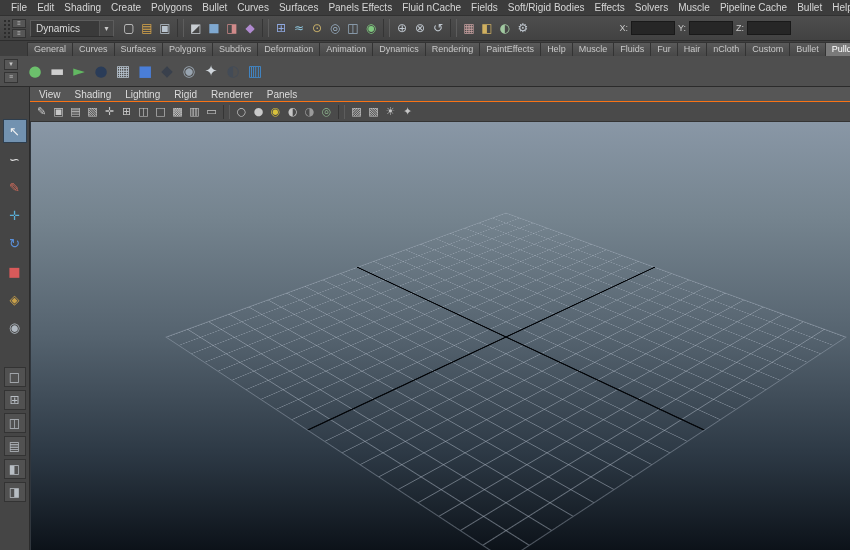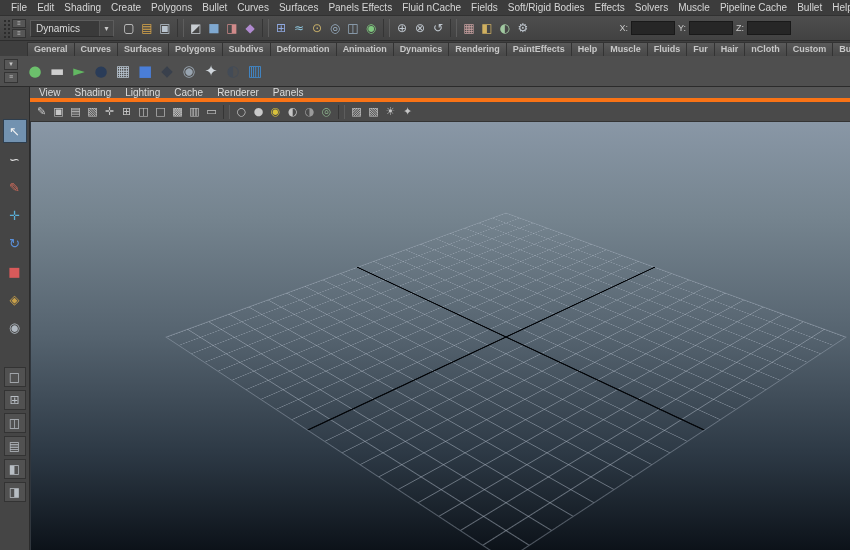--- a/index.html
+++ b/index.html
@@ -19,21 +19,21 @@
   .dropdown .dd-label { font-size: 10px; color: #dcdcdc; padding-left: 5px; }
   .dropdown .dd-arrow { width: 14px; height: 100%; border-left: 1px solid #555; color: #c9c9c9; font-size: 8px; display: flex; align-items: center; justify-content: center; background: #474747; }
   .sl-icons { display: flex; align-items: center; }
   .sl-icon { width: 18px; height: 18px; display: flex; align-items: center; justify-content: center; font-size: 12px; font-family: "DejaVu Sans", sans-serif; border-radius: 2px; cursor: default; }
   .icon-divider { width: 7px; height: 18px; border-left: 1px solid #353535; border-right: 1px solid #5d5d5d; margin: 0 3px; }
   .coords { margin-left: auto; margin-right: 56px; display: flex; align-items: center; gap: 3px; }
   .coord-label { font-size: 9px; color: #c9c9c9; }
   .coord-input { width: 44px; height: 14px; background: #262626; border: 1px solid #191919; color: #dddddd; font-size: 9px; padding: 0 3px; font-family: "Liberation Sans", sans-serif; }
 
   
-  .shelf-tabs { height: 15px; background: #3f3f3f; display: flex; align-items: flex-end; padding-left: 27px; font-weight: bold; }
+  .shelf-tabs { height: 15px; background: #3f3f3f; display: flex; align-items: flex-end; padding-left: 27px; }
   .shelf-tab { font-size: 9px; color: #c8c8c8; background: linear-gradient(#5a5a5a, #474747); border: 1px solid #333; border-bottom: none; padding: 1px 6px 2px 6px; white-space: nowrap; cursor: default; margin-right: -1px; }
   .shelf-tab.active { background: #7a7a7a; color: #ffffff; }
 
   
   .shelf { height: 31px; background: #4f4f4f; border-bottom: 1px solid #2b2b2b; display: flex; align-items: center; }
   .shelf-left { display: flex; flex-direction: column; gap: 2px; margin: 0 6px 0 4px; }
   .shelf-left-btn { width: 14px; height: 11px; background: #585858; border: 1px solid #343434; color: #c6c6c6; font-size: 7px; line-height: 8px; text-align: center; }
   .shelf-icons { display: flex; align-items: center; }
   .shelf-icon { width: 22px; height: 24px; display: flex; align-items: center; justify-content: center; font-size: 15px; font-family: "DejaVu Sans", sans-serif; cursor: default; }
 
@@ -42,21 +42,21 @@
 
   
   .toolbox { width: 30px; background: #454545; border-right: 1px solid #2b2b2b; display: flex; flex-direction: column; align-items: center; padding-top: 32px; }
   .tool { width: 24px; height: 24px; display: flex; align-items: center; justify-content: center; font-size: 13px; margin-bottom: 4px; font-family: "DejaVu Sans", sans-serif; border: 1px solid transparent; cursor: default; }
   .tool.active { background: #7292b0; border: 1px solid #2e3e4e; }
   .layouts { margin-top: 24px; display: flex; flex-direction: column; align-items: center; }
   .layout-btn { width: 22px; height: 20px; background: #515151; border: 1px solid #333; margin-bottom: 3px; display: flex; align-items: center; justify-content: center; font-size: 12px; color: #b8bec4; font-family: "DejaVu Sans", sans-serif; cursor: default; }
 
   
   .panel { flex: 1; display: flex; flex-direction: column; min-width: 0; }
-  .panel-menubar { height: 15px; background: #565656; border-bottom: 4px solid #f97316; display: flex; align-items: center; padding-left: 2px; }
+  .panel-menubar { height: 15px; background: #565656; border-bottom: 1px solid #f97316; display: flex; align-items: center; padding-left: 2px; }
   .panel-menu-item { font-size: 10px; color: #dcdcdc; padding: 0 7px; cursor: default; }
   .panel-iconbar { height: 20px; background: #4a4a4a; border-bottom: 1px solid #333; display: flex; align-items: center; padding-left: 3px; }
   .p-icon { width: 17px; height: 16px; display: flex; align-items: center; justify-content: center; font-size: 11px; font-family: "DejaVu Sans", sans-serif; cursor: default; }
   .panel-iconbar .icon-divider { height: 14px; }
 
   
   .canvas { flex: 1; position: relative; overflow: hidden; border-left: 1px solid #30363d; background: linear-gradient(to bottom, #8997a6 0%, #75848f 22%, #55636f 50%, #2c3844 78%, #0c1219 100%); }
   .grid-plane { position: absolute; left: 235px; top: -25px; width: 480px; height: 480px; transform: perspective(1050px) rotateX(62deg) rotateZ(45deg);
     background-image:
       linear-gradient(to bottom, transparent calc(50% - 1px), #04070b calc(50% - 1px), #04070b calc(50% + 1px), transparent calc(50% + 1px)),
@@ -210,21 +210,21 @@
           <span class="layout-btn">◨</span>
         </div>
     </div>
 
     <div class="panel">
       <div class="panel-menubar">
 
       <span class="panel-menu-item">View</span>
           <span class="panel-menu-item">Shading</span>
           <span class="panel-menu-item">Lighting</span>
-          <span class="panel-menu-item">Cache</span>
+          <span class="panel-menu-item">Rigid</span>
           <span class="panel-menu-item">Renderer</span>
           <span class="panel-menu-item">Panels</span>
         </div>
       <div class="panel-iconbar">
 
       <span class="p-icon" style="color: rgb(198, 198, 198);">✎</span>
           <span class="p-icon" style="color: rgb(198, 198, 198);">▣</span>
           <span class="p-icon" style="color: rgb(198, 198, 198);">▤</span>
           <span class="p-icon" style="color: rgb(198, 198, 198);">▧</span>
           <span class="p-icon" style="color: rgb(198, 198, 198);">✛</span>

